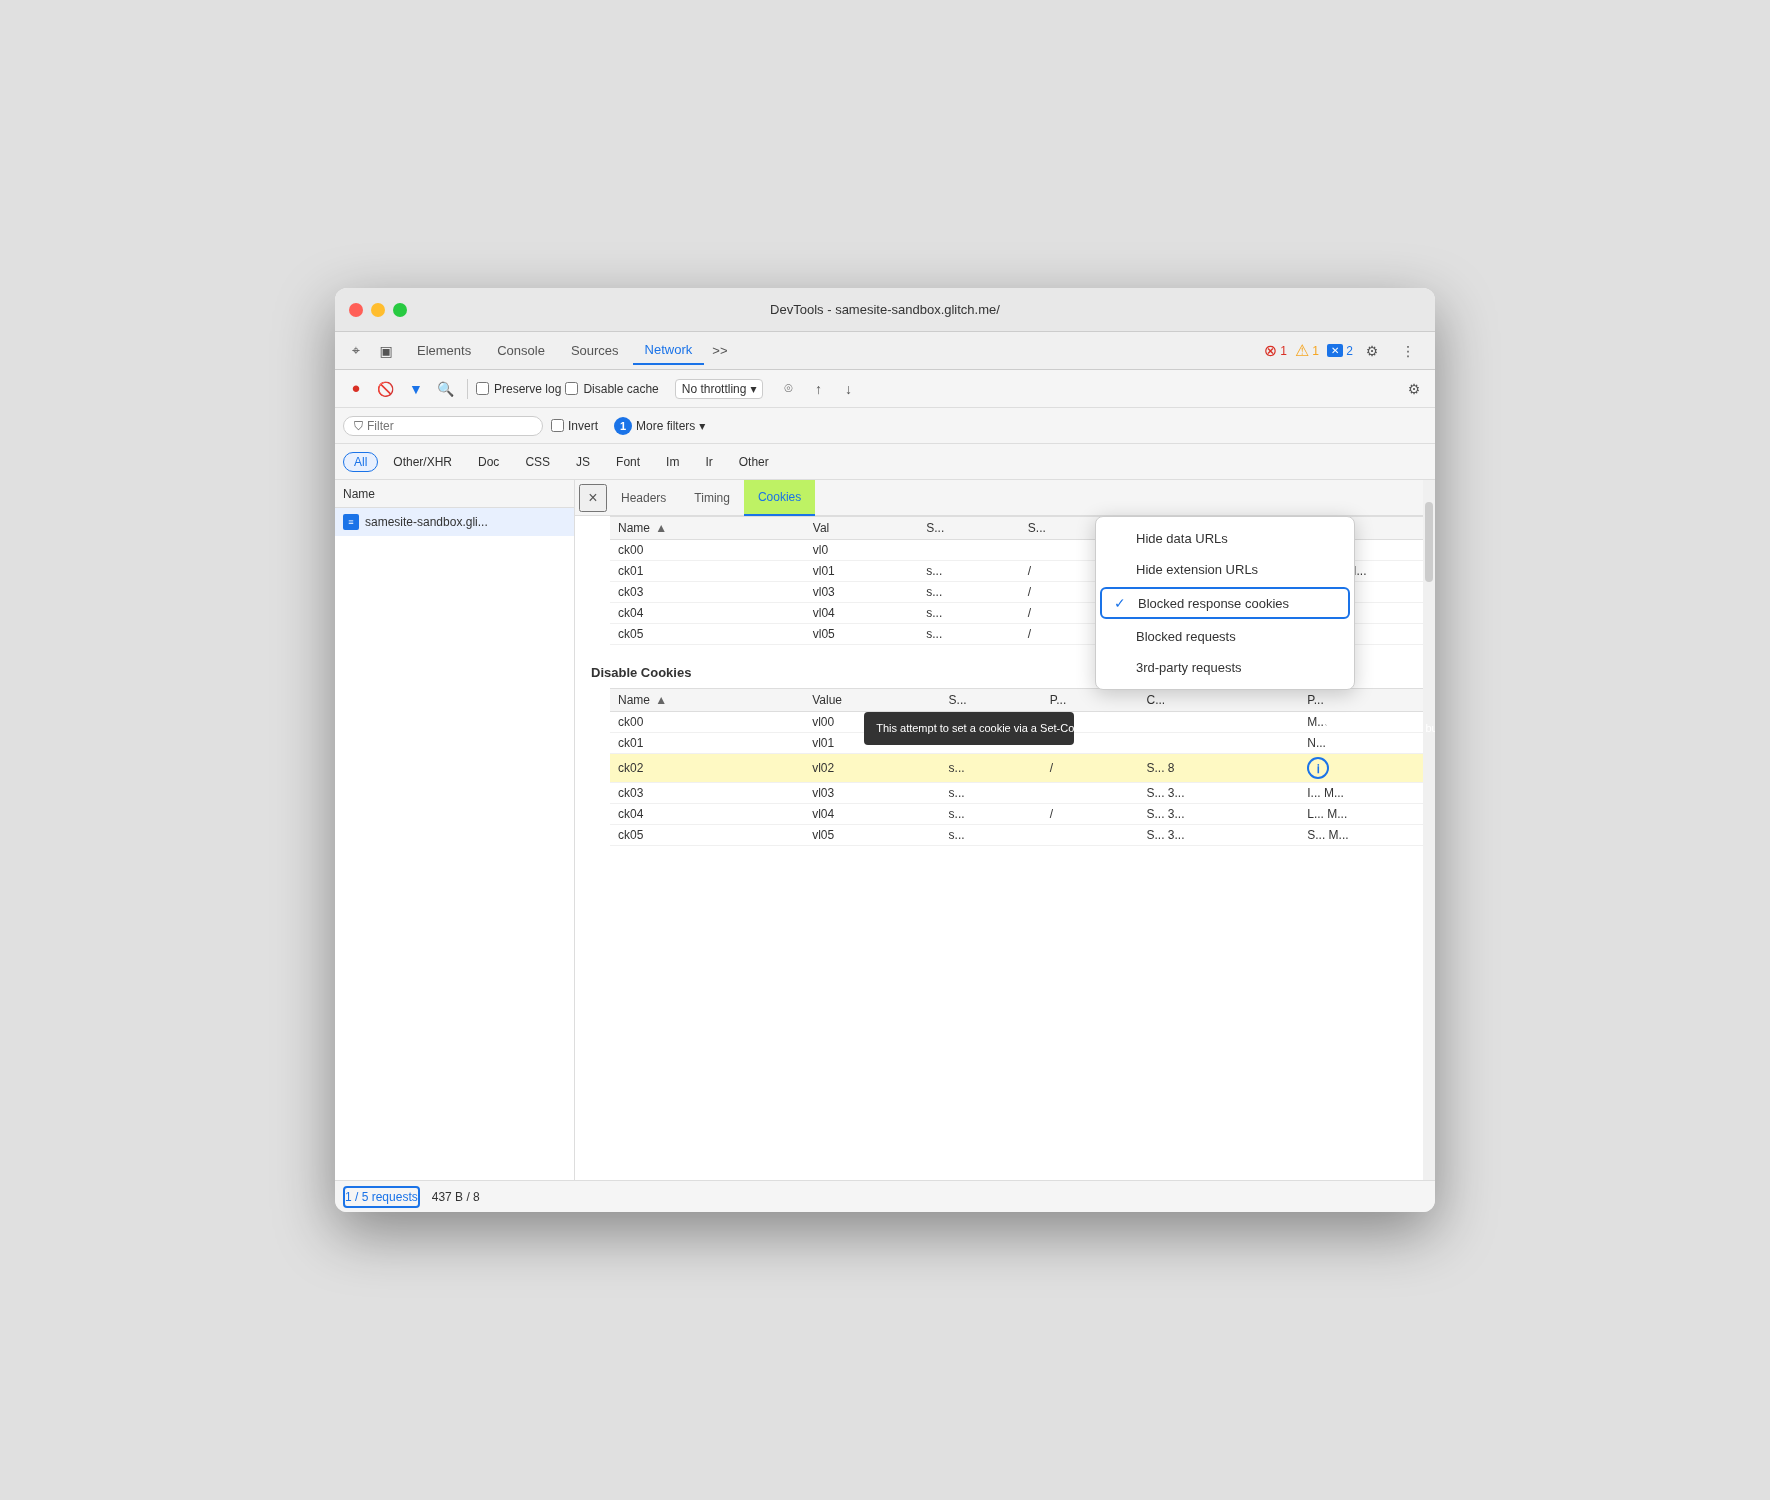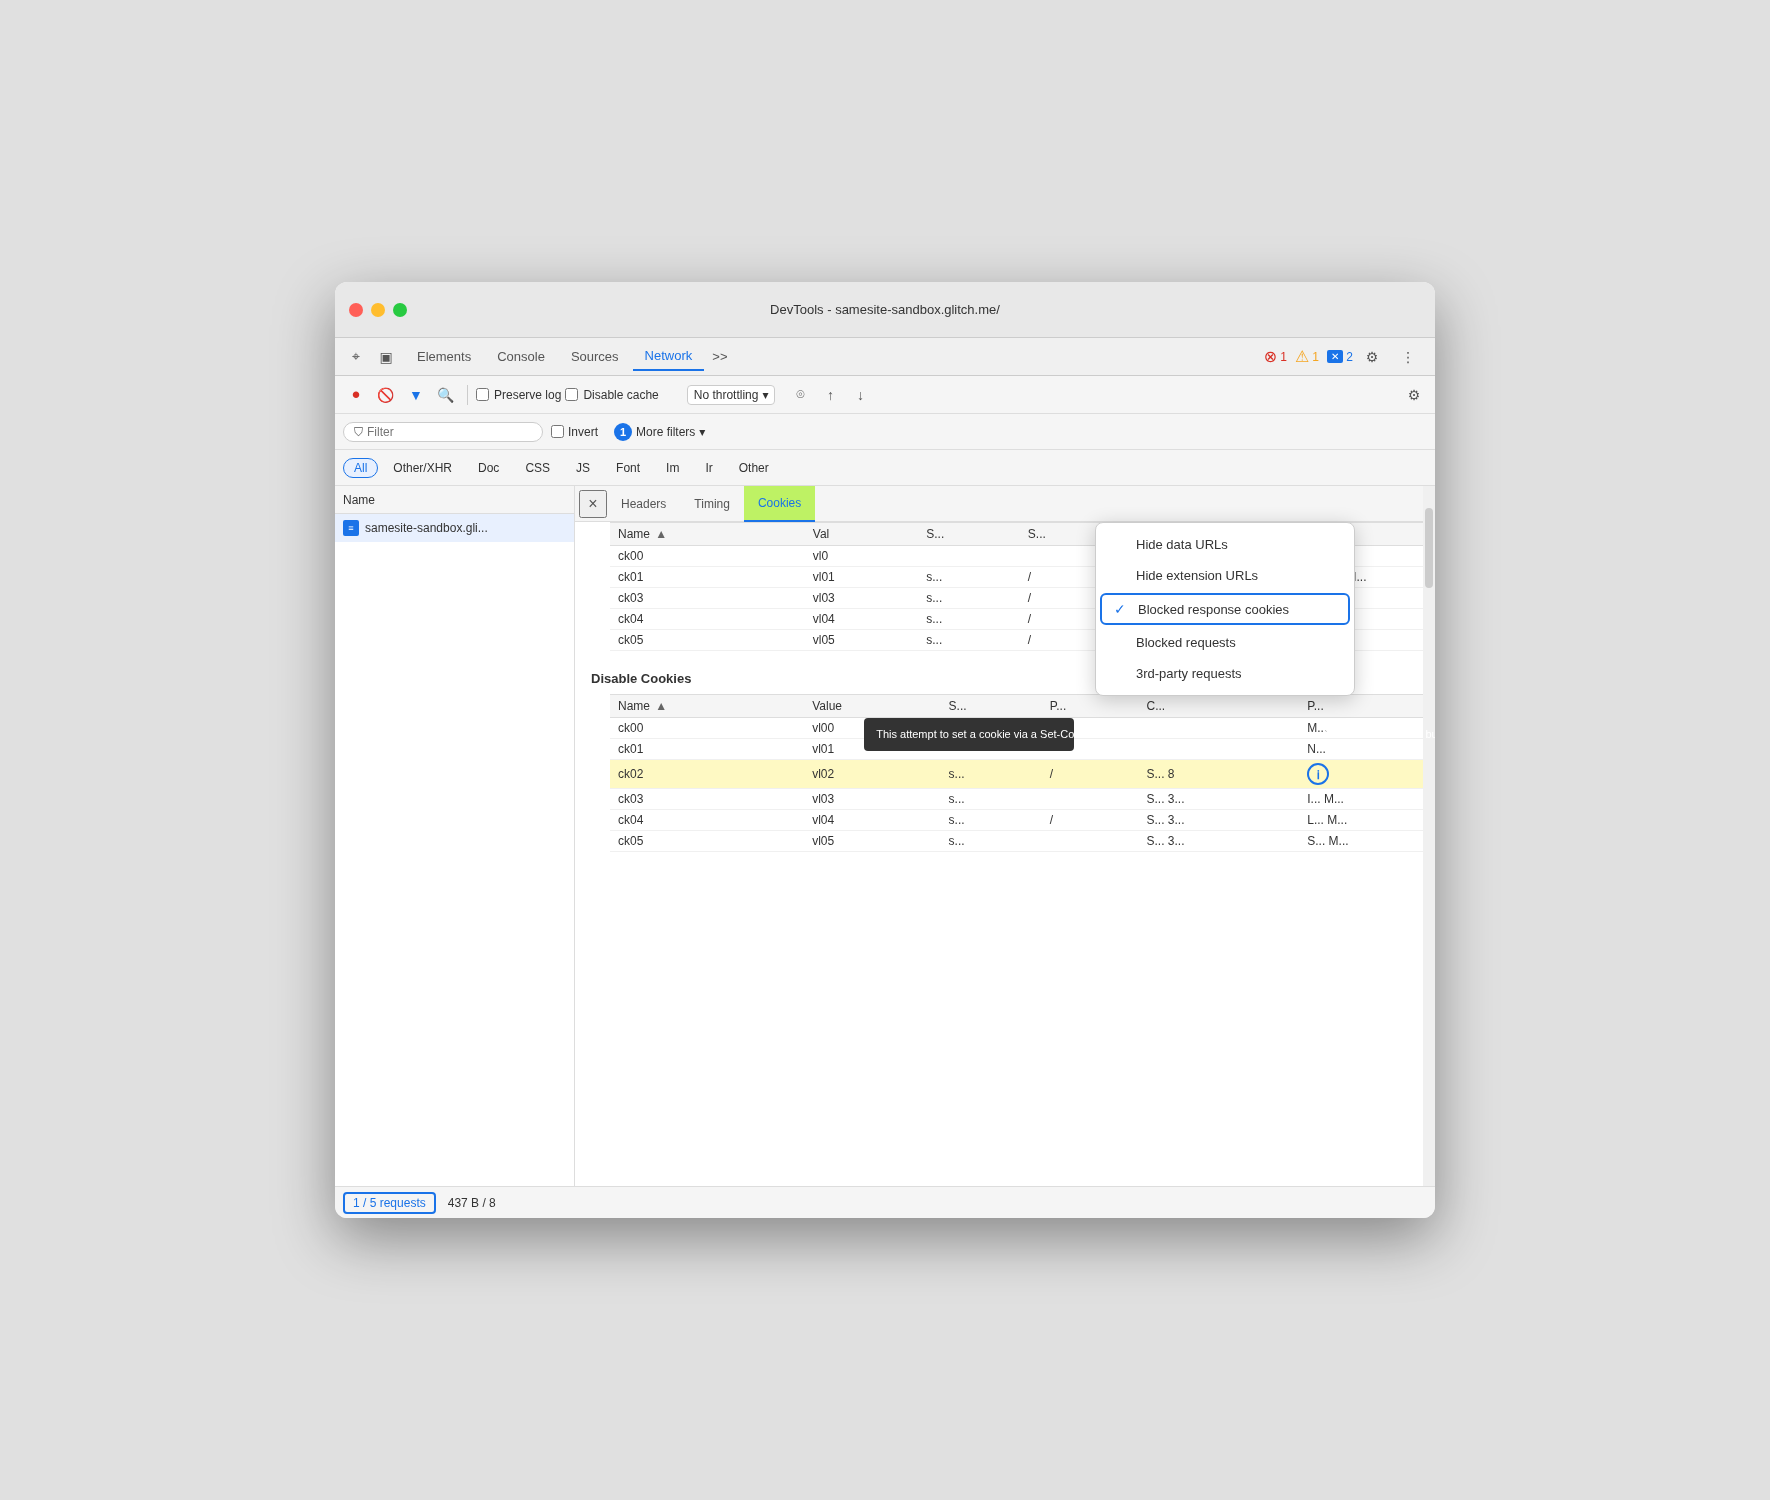--- a/index.html
+++ b/index.html
@@ -13,21 +13,21 @@
     }
     .window {
       width: 1100px;
       background: #f5f5f5;
       border-radius: 12px;
       box-shadow: 0 20px 60px rgba(0,0,0,0.4);
       overflow: hidden;
     }
     .titlebar {
       background: #e8e8e8;
-      height: 56px;
+      height: 44px;
       display: flex;
       align-items: center;
       padding: 0 14px;
       border-bottom: 1px solid #ccc;
       position: relative;
     }
     .titlebar-buttons {
       display: flex;
       gap: 8px;
     }
@@ -383,21 +383,21 @@
       display: flex;
       align-items: center;
       padding: 0 8px;
       font-size: 12px;
       color: #333;
       gap: 12px;
     }
     .status-requests {
       border: 2px solid #1a73e8;
       border-radius: 4px;
-      padding: 2px 8px;
+      padding: 2px 0;
       color: #1a73e8;
       font-weight: 500;
     }
     
     .dropdown-overlay {
       position: absolute;
       top: 36px;
       left: 520px;
       z-index: 100;
       background: white;
@@ -503,21 +503,21 @@
     <button class="tool-btn">🔍</button>
     <div class="tool-separator"></div>
     <label class="checkbox-label">
       <input type="checkbox" style="">
       <span>Preserve log</span>
     </label>
     <label class="checkbox-label" style="margin-left:0;">
       <input type="checkbox" style="">
       <span>Disable cache</span>
     </label>
-    <div class="throttle-select" style="margin-left:24px;">
+    <div class="throttle-select" style="margin-left:12px;">
       <span>No throttling</span>
       <span>▾</span>
     </div>
     <button class="tool-btn" style="margin-left:8px;">⌾</button>
     <button class="tool-btn">↑</button>
     <button class="tool-btn">↓</button>
     <button class="tool-btn" style="margin-left:auto;">⚙</button>
   </div>
 
   <div class="filter-bar">

